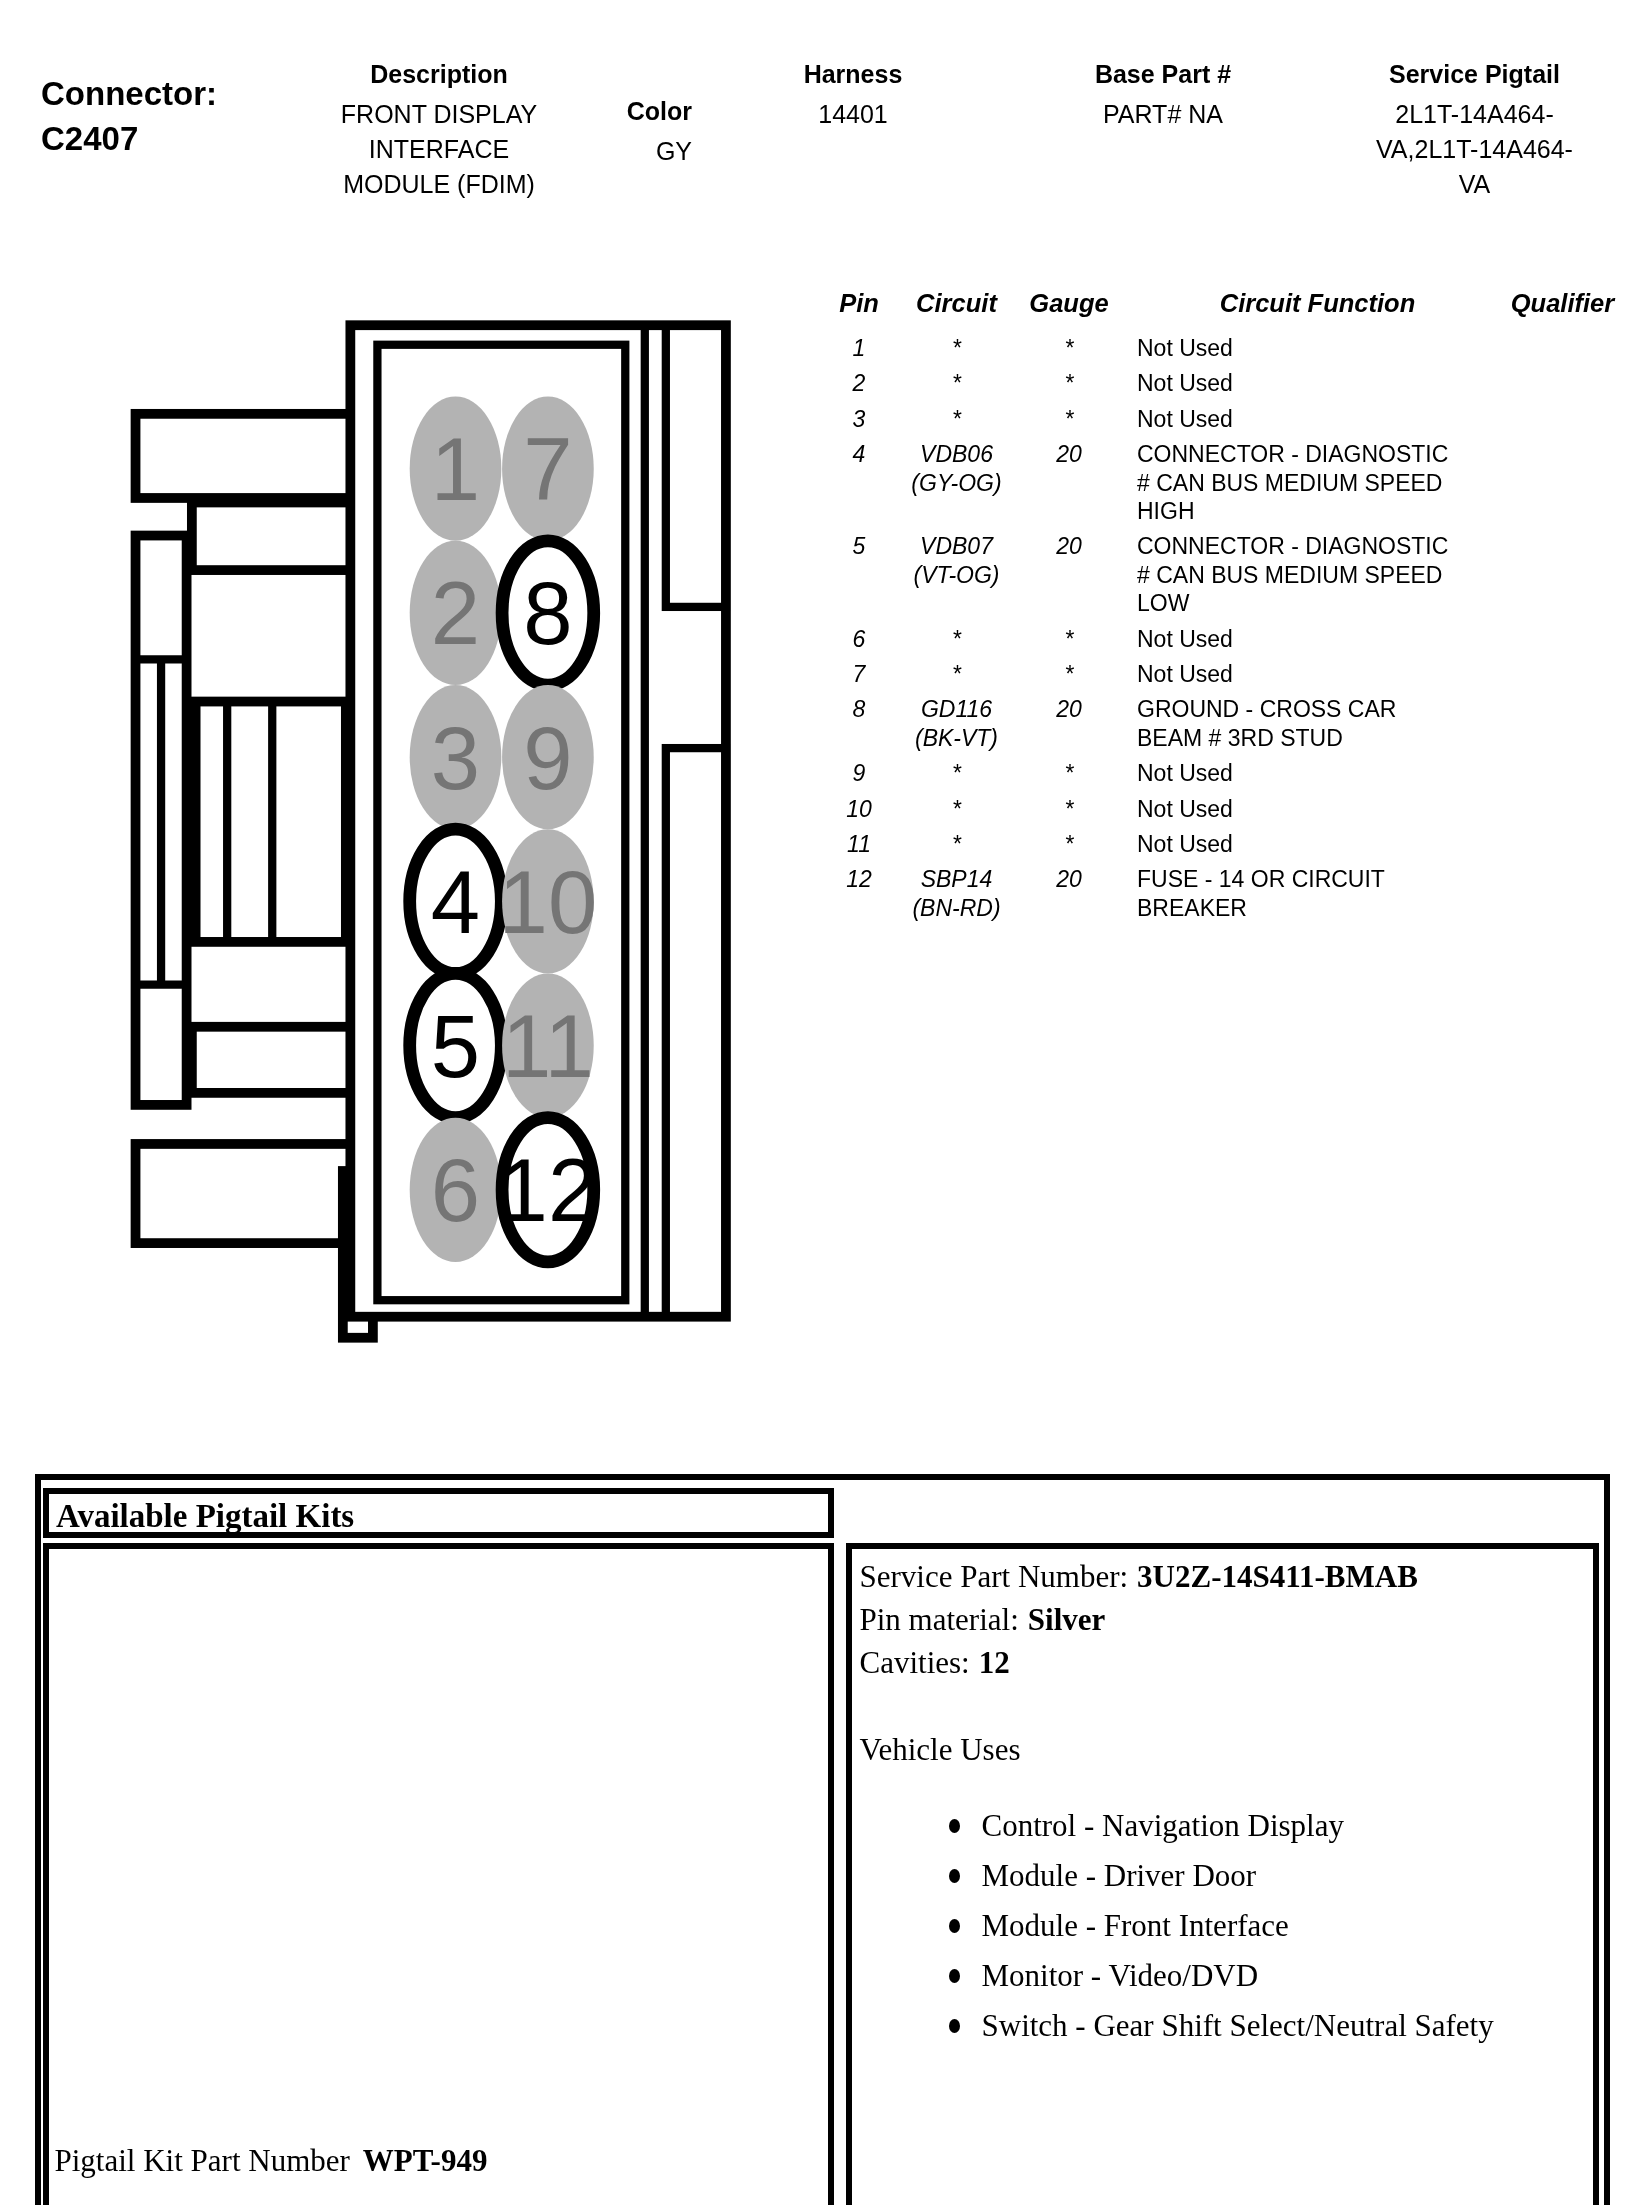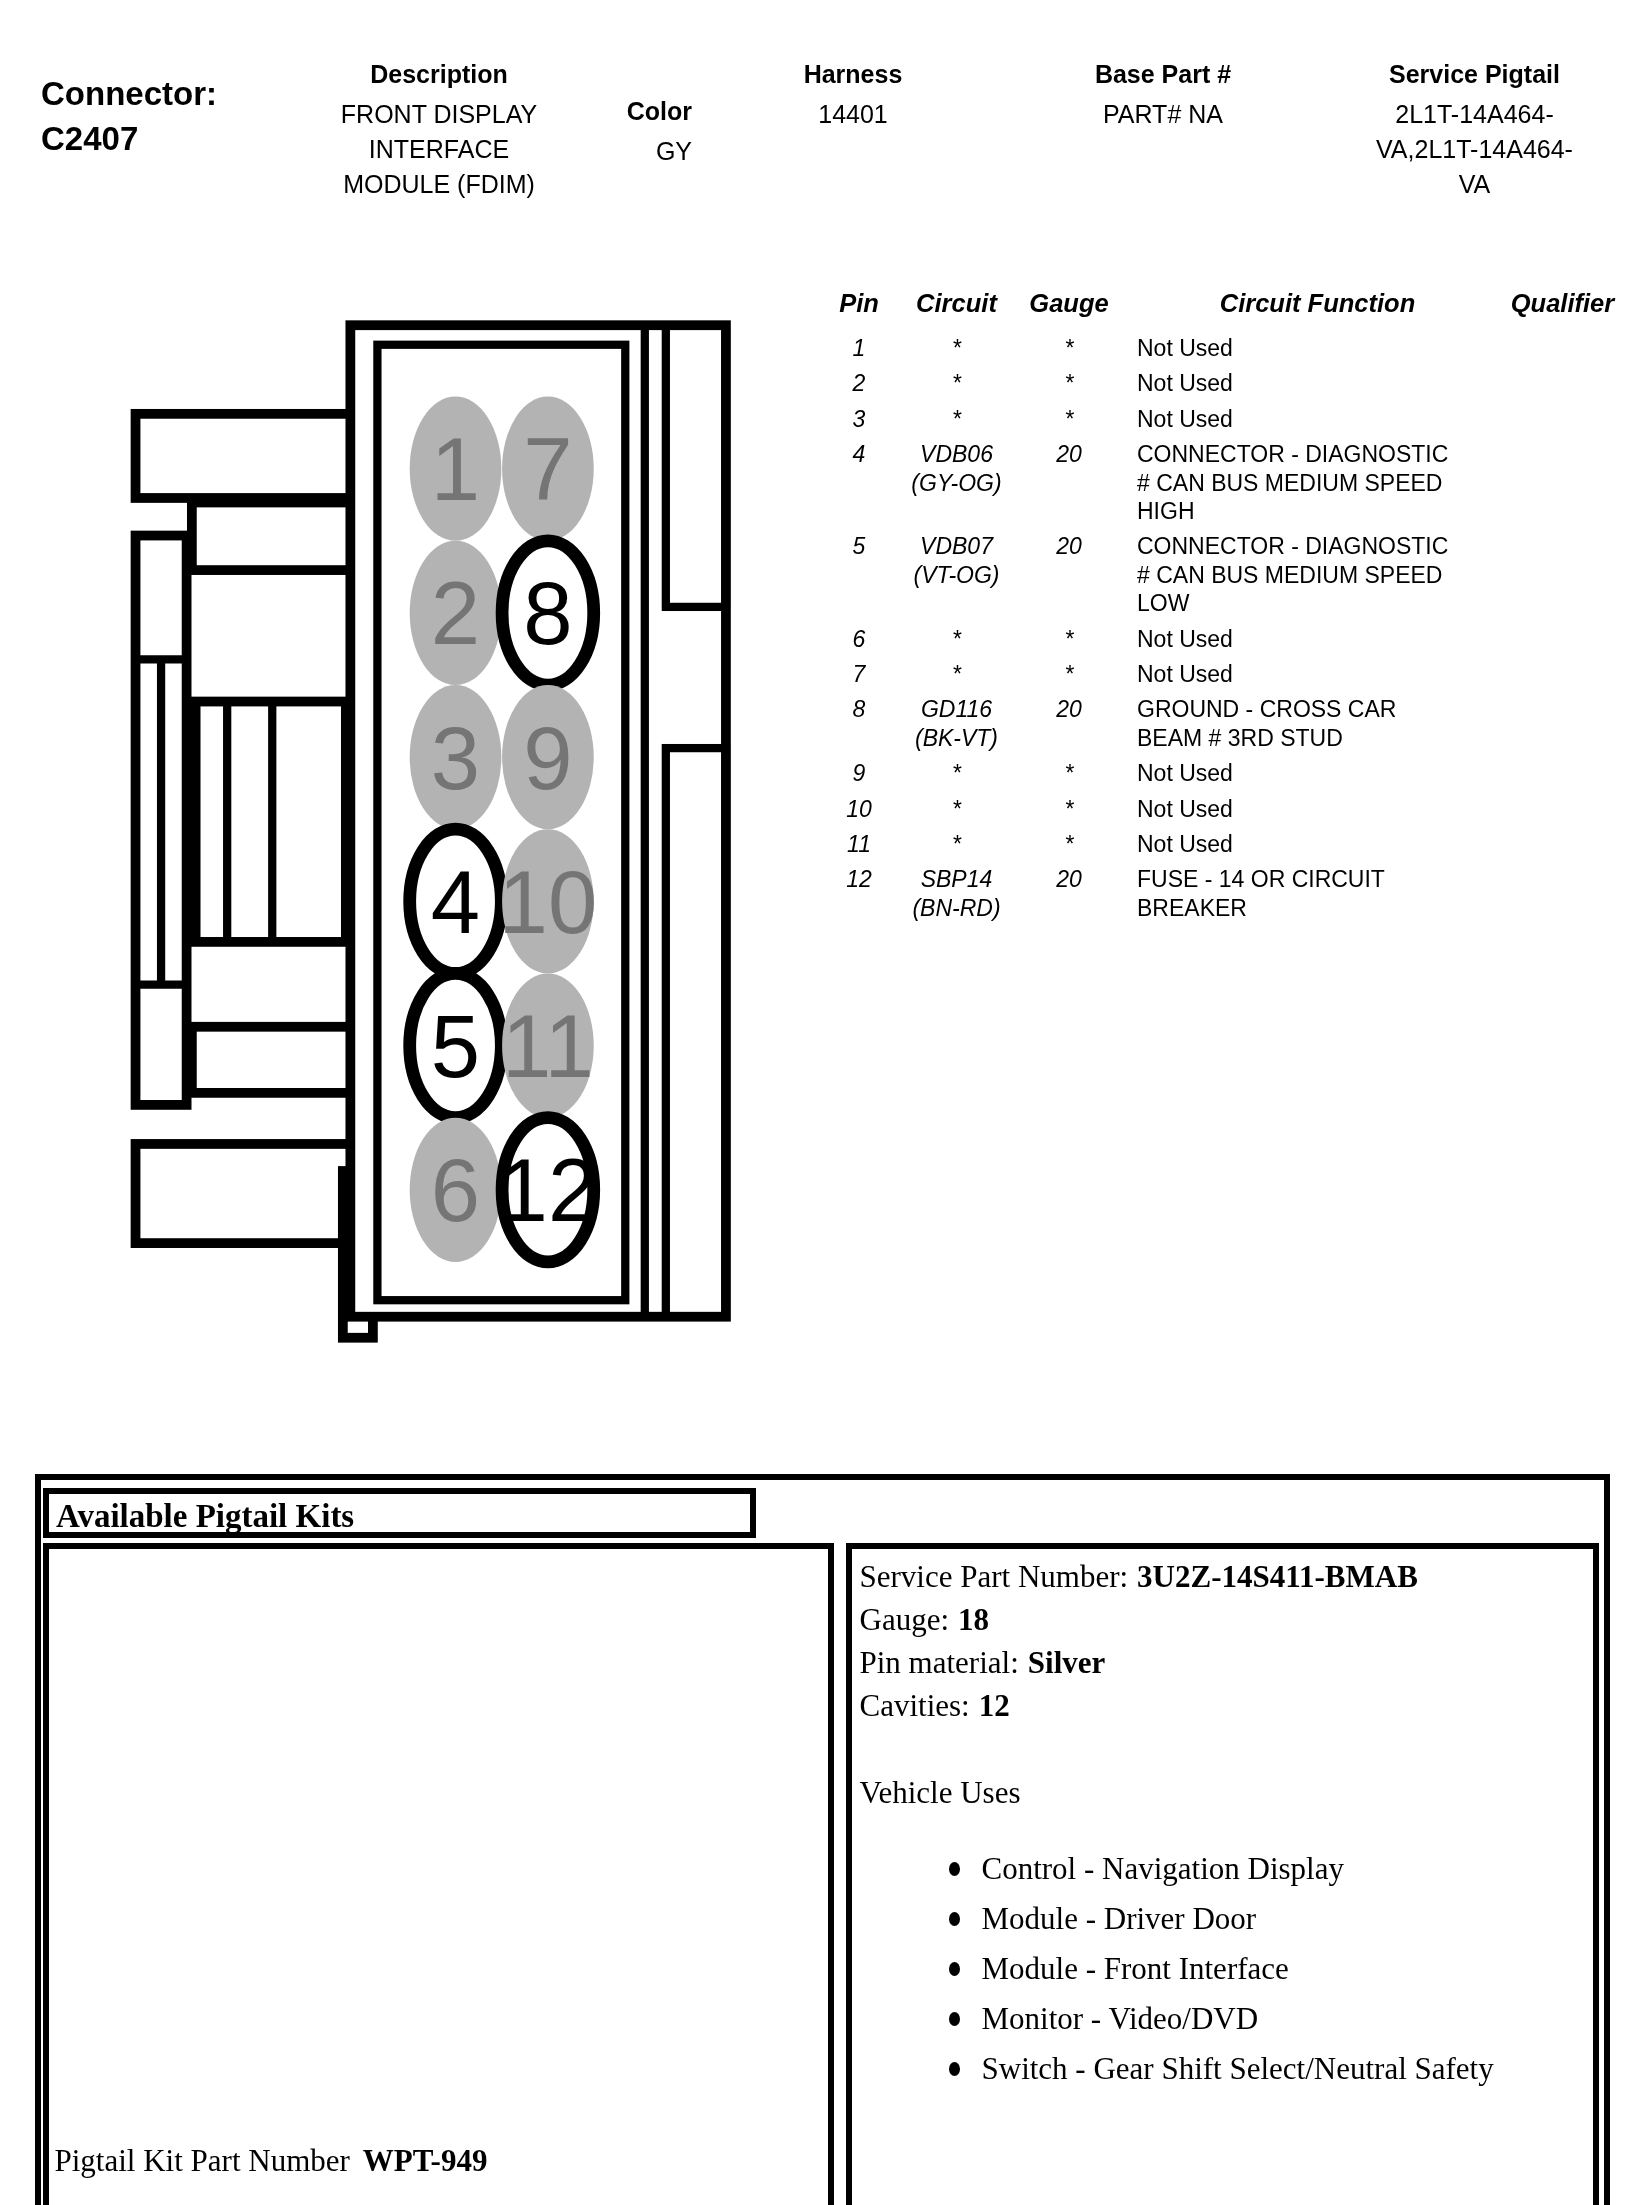--- a/index.html
+++ b/index.html
@@ -35,21 +35,21 @@
   .ptrow .l { text-align:left;   line-height:28.6px; }
   .pt-head { top:0; font-weight:bold; font-size:25.5px; }
 
   
   .serif { font-family:"Liberation Serif", serif; }
   .bottom-box {
     left:35px; top:1474px; width:1575px; height:736px;
     border:6.8px solid #000; border-bottom:none;
   }
   .apk-box {
-    position:absolute; left:1.5px; top:7.5px; width:713px; height:50px;
+    position:absolute; left:1.5px; top:7.5px; width:791px; height:50px;
     border:6px solid #000;
     font-weight:bold; font-size:33px; padding:4.5px 7.5px;
   }
   .left-panel {
     position:absolute; left:1.5px; top:63px; width:791px; height:669px;
     border:6px solid #000;
   }
   .kit-line { position:absolute; left:6px; top:594px; font-size:31px; white-space:nowrap; }
   .kit-line b { margin-left:13px; }
   .right-panel {
@@ -402,23 +402,20 @@
     <div class="kit-line">
       <span>Pigtail Kit Part Number</span><b>WPT-949</b>
     </div>
   </div>
 
   <div class="right-panel">
     <div class="info-line">
       <span>Service Part Number:</span><b>3U2Z-14S411-BMAB</b>
     </div>
     <div class="info-line">
-      <span>Gauge:</span><b>18</b>
-    </div>
-    <div class="info-line">
       <span>Pin material:</span><b>Silver</b>
     </div>
     <div class="info-line">
       <span>Cavities:</span><b>12</b>
     </div>
     <div class="vehicle-uses-title">Vehicle Uses</div>
     <ul class="vu-list" id="vu-list">
         <li>Control - Navigation Display</li>
         <li>Module - Driver Door</li>
         <li>Module - Front Interface</li>

